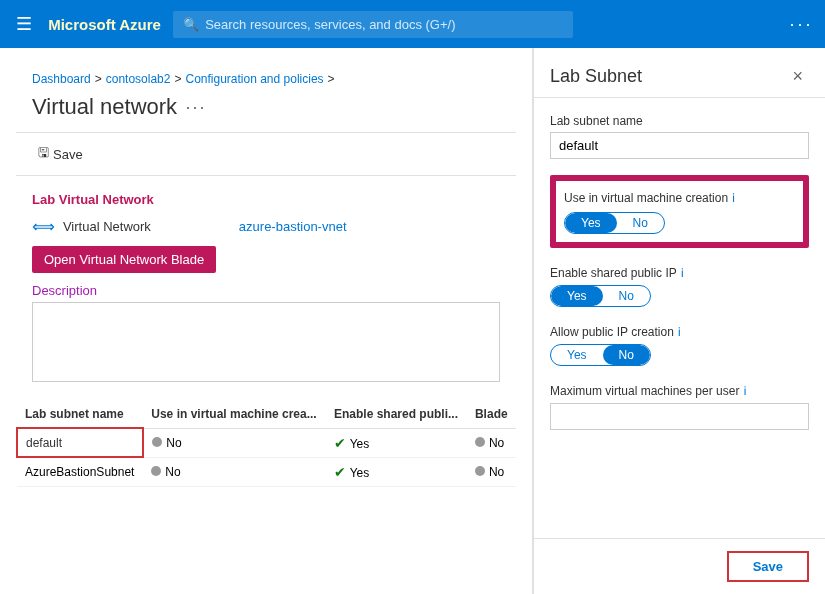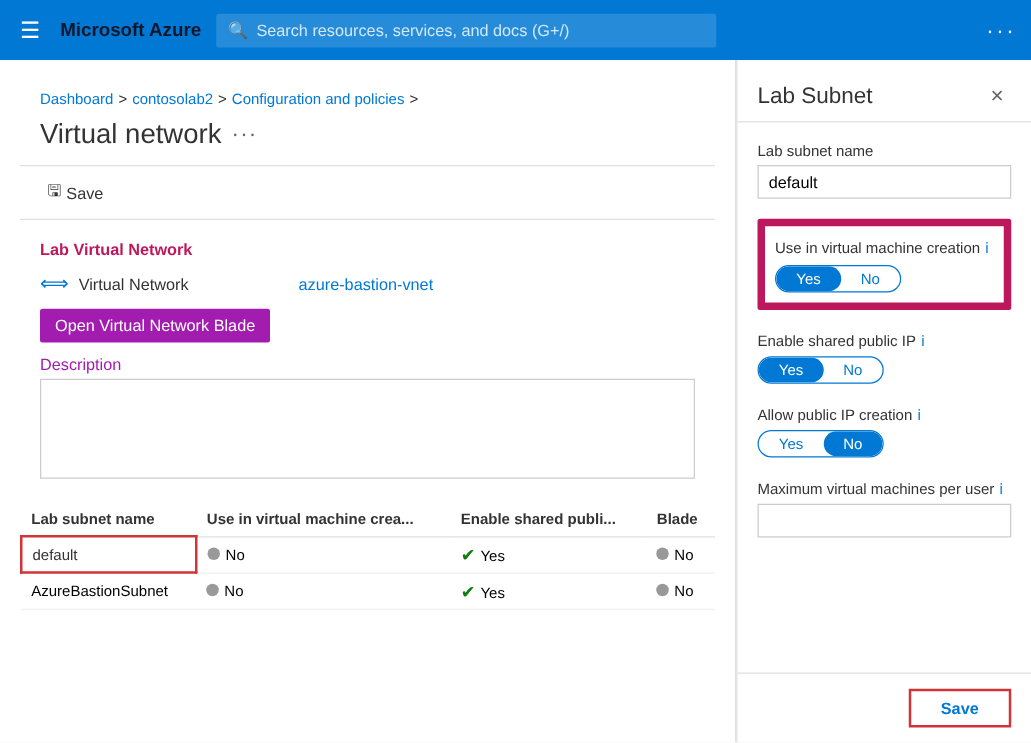--- a/index.html
+++ b/index.html
@@ -14,21 +14,21 @@
       padding: 0 12px;
       gap: 12px;
     }
     .nav-hamburger {
       color: white;
       font-size: 18px;
       cursor: pointer;
       padding: 4px;
     }
     .nav-brand {
-      color: #0f172a;
+      color: #fef9c3;
       font-weight: 600;
       font-size: 15px;
       white-space: nowrap;
     }
     .nav-right {
       margin-left: auto;
       color: white;
       font-size: 18px;
       cursor: pointer;
       letter-spacing: 2px;
@@ -122,21 +122,21 @@
       font-size: 13px;
       color: #333;
     }
     .vnet-value {
       font-size: 13px;
       color: #0078d4;
       margin-left: 80px;
     }
 
     .open-blade-btn {
-      background: #a21caf;
+      background: #be185d;
       color: white;
       border: none;
       padding: 6px 12px;
       font-size: 13px;
       cursor: pointer;
       border-radius: 2px;
       margin-bottom: 10px;
     }
 
     .desc-label {
@@ -186,21 +186,21 @@
       margin-right: 4px;
     }
     .status-check-green {
       color: #107c10;
       font-size: 14px;
       margin-right: 4px;
     }
 
     
     .right-panel {
-      width: 236px;
+      width: 292px;
       background: white;
       border-left: 1px solid #e0e0e0;
       display: flex;
       flex-direction: column;
     }
     .right-panel-header {
       display: flex;
       align-items: center;
       justify-content: space-between;
       padding: 16px 16px 8px;

